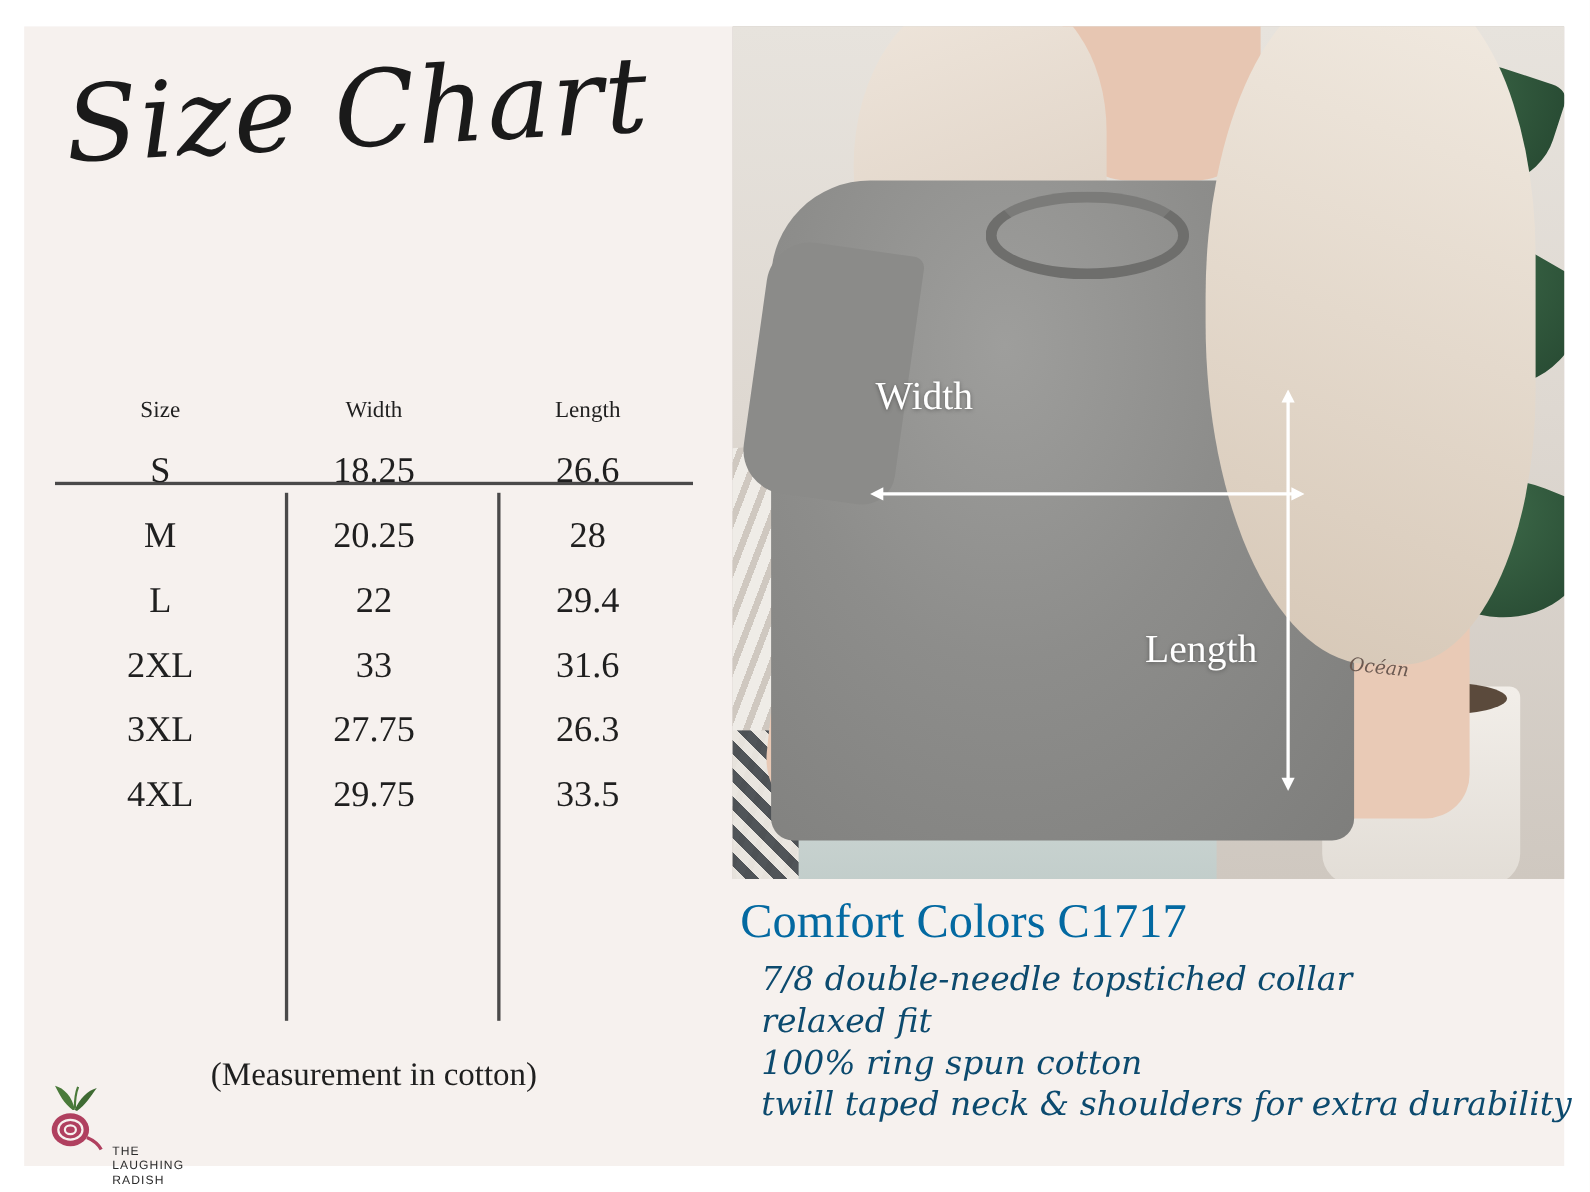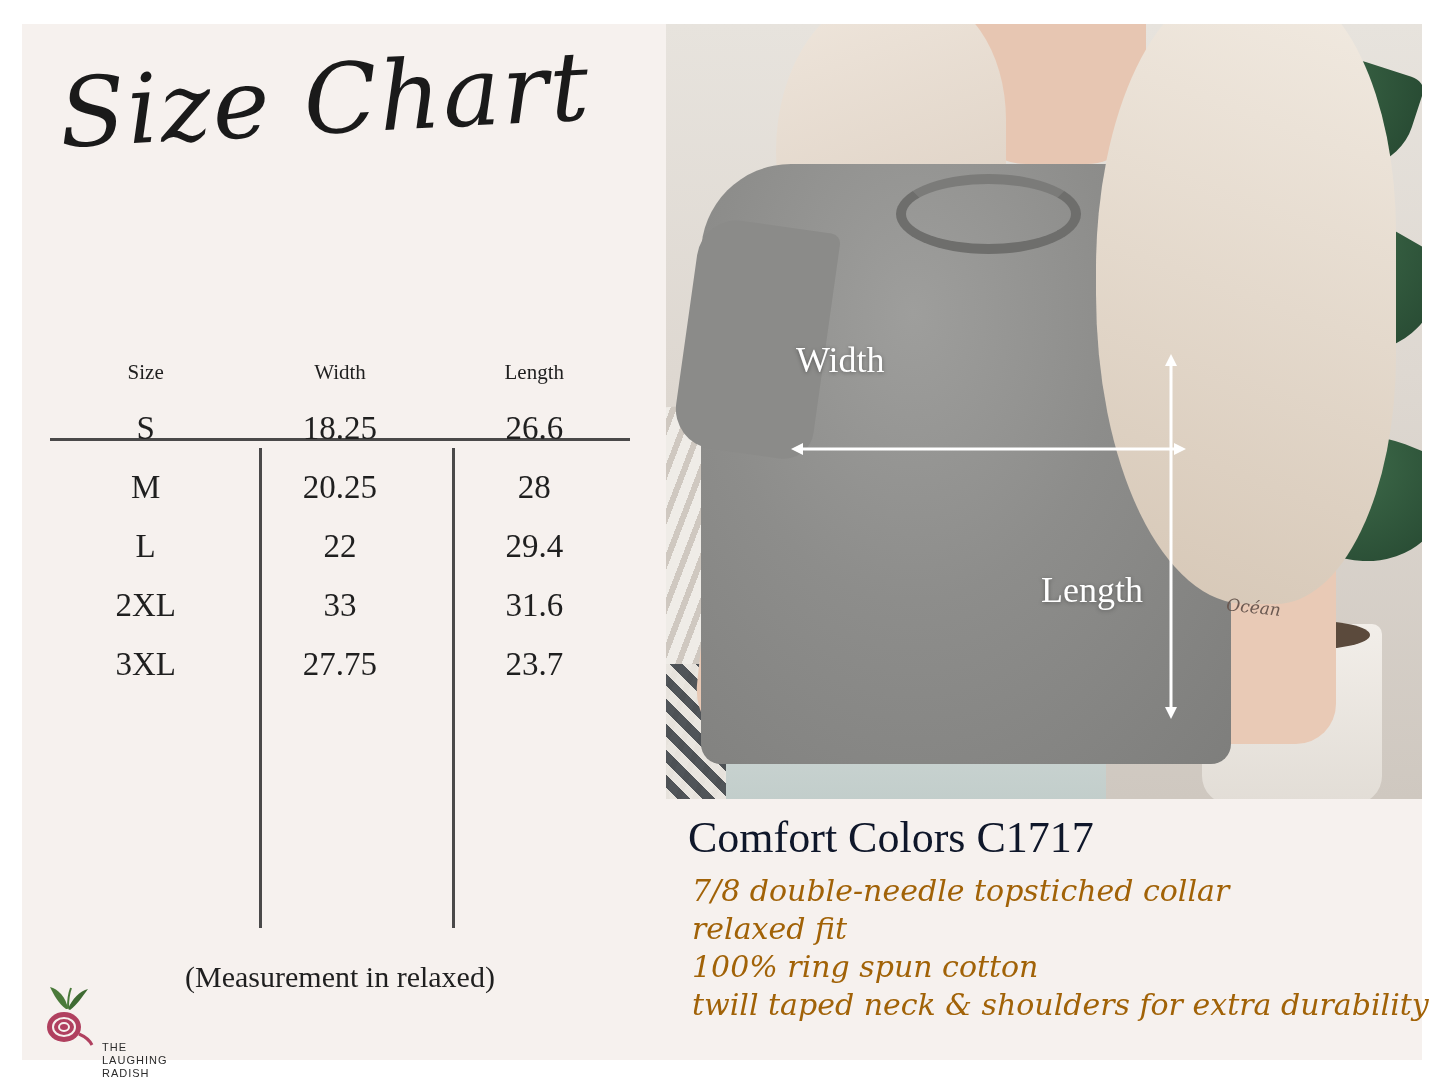--- a/index.html
+++ b/index.html
@@ -264,36 +264,36 @@
   #arrow-width {
     position: absolute; left: 125px; top: 418px; width: 395px; height: 14px;
   }
   #arrow-length {
     position: absolute; left: 498px; top: 330px; width: 14px; height: 365px;
   }
 
   
   #product-title {
     position: absolute;
-    left: 26px;
+    left: 11px;
     top: 788px;
     font-family: "Liberation Serif", serif;
     font-size: 44px;
-    color: #0f172a;
+    color: #0369a1;
   }
   #product-features {
     position: absolute;
     left: 30px;
     top: 848px;
     width: 720px;
     font-family: "DejaVu Serif", serif;
     font-style: italic;
     font-size: 30px;
     line-height: 38px;
-    color: #a16207;
+    color: #0c4a6e;
   }
   #product-features div { white-space: nowrap; }
 </style>
 </head>
 <body>
 
 <div id="page">
   <div id="card">
 
     <div id="left-panel">
@@ -334,26 +334,31 @@
             <td>29.4</td>
           </tr>
           <tr>
             <td>2XL</td>
             <td>33</td>
             <td>31.6</td>
           </tr>
           <tr>
             <td>3XL</td>
             <td>27.75</td>
-            <td>23.7</td>
+            <td>26.3</td>
+          </tr>
+          <tr>
+            <td>4XL</td>
+            <td>29.75</td>
+            <td>33.5</td>
           </tr>
         </tbody>
       </table>
 
-      <div id="measurement-note">(Measurement in relaxed)</div>
+      <div id="measurement-note">(Measurement in cotton)</div>
 
       <div id="logo">
         <svg width="60" height="70" viewBox="0 0 60 70">
           <path d="M30 30 C28 18 20 10 12 8 C16 16 20 24 28 30 Z" fill="#4a7a3a"></path>
           <path d="M30 30 C34 20 42 12 50 10 C44 18 40 25 32 31 Z" fill="#3f6b33"></path>
           <path d="M30 29 C30 20 31 14 33 9" stroke="#4a7a3a" stroke-width="2" fill="none"></path>
           <ellipse cx="26" cy="48" rx="17" ry="15" fill="#b0405f"></ellipse>
           <ellipse cx="26" cy="48" rx="11" ry="9" fill="none" stroke="#f6f1ee" stroke-width="2"></ellipse>
           <ellipse cx="26" cy="48" rx="5" ry="4" fill="none" stroke="#f6f1ee" stroke-width="2"></ellipse>
           <path d="M41 55 C48 58 52 62 54 66" stroke="#b0405f" stroke-width="3" fill="none"></path>

